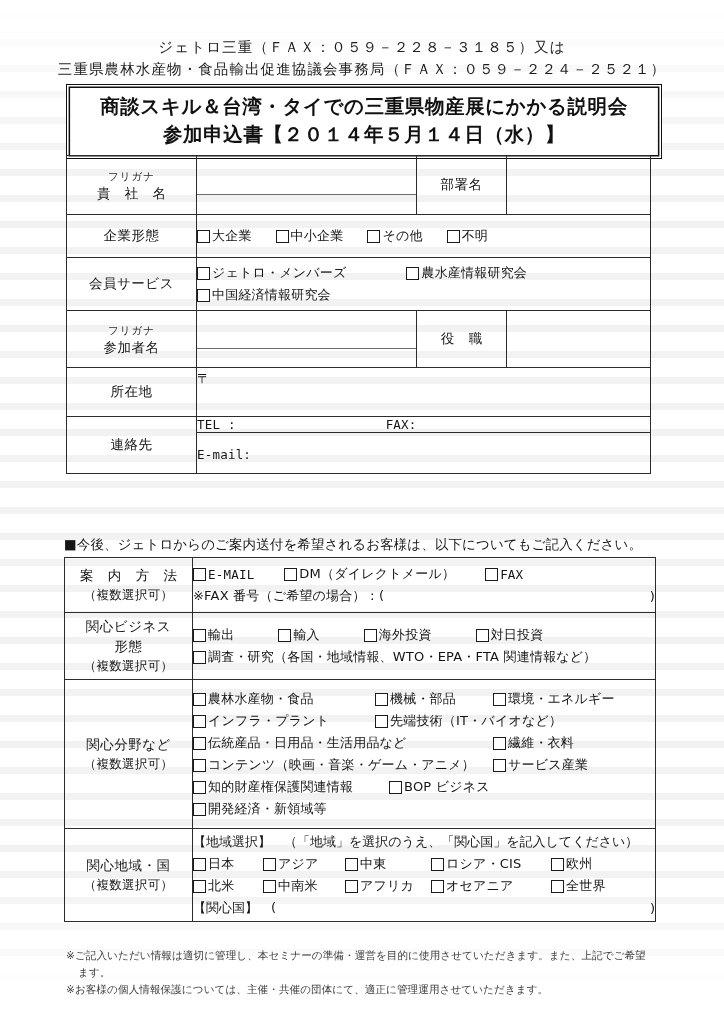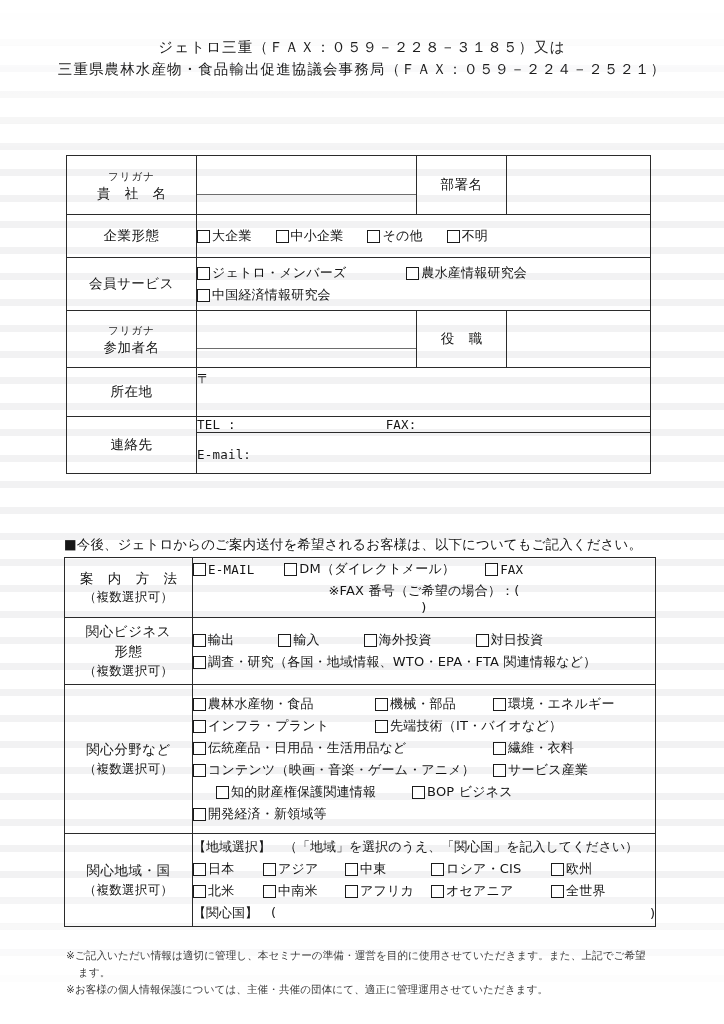--- a/index.html
+++ b/index.html
@@ -184,20 +184,24 @@
 
 <div class="scan-bleed"></div>
 
 <div class="page">
 
   <div class="fax-header">
     <div class="l1">ジェトロ三重（ＦＡＸ：０５９－２２８－３１８５）又は</div>
     <div class="l2">三重県農林水産物・食品輸出促進協議会事務局（ＦＡＸ：０５９－２２４－２５２１）</div>
   </div>
 
+  <div class="title-box">
+    <div class="title-line">商談スキル＆台湾・タイでの三重県物産展にかかる説明会</div>
+    <div class="title-line">参加申込書【２０１４年５月１４日（水）】</div>
+  </div>
 
   <table class="ftable" style="left:66px; top:155px; width:584px;">
     <colgroup>
       <col style="width:130px">
       <col style="width:220px">
       <col style="width:90px">
       <col style="width:144px">
     </colgroup>
     <tbody>
 
@@ -323,21 +327,21 @@
               </span>
             <span class="opt">
                 <span class="cb"></span>
                 <span>DM（ダイレクトメール）</span>
               </span>
             <span class="opt">
                 <span class="cb"></span>
                 <span class="mono">FAX</span>
               </span>
           </div>
-          <div class="optrow" style="justify-content:space-between;flex-direction:column;">
+          <div class="optrow" style="justify-content:space-between;">
             <span class="fax-paren">※FAX 番号（ご希望の場合）：(</span>
             <span class="fax-paren">)</span>
           </div>
         </td>
       </tr>
 
       <tr>
         <td class="lbl" style="height:66px;">
           <div>関心ビジネス</div>
           <div>形態</div>
@@ -415,21 +419,21 @@
             <span class="opt" style="width:300px;">
                 <span class="cb"></span>
                 <span>コンテンツ（映画・音楽・ゲーム・アニメ）</span>
               </span>
             <span class="opt">
                 <span class="cb"></span>
                 <span>サービス産業</span>
               </span>
           </div>
           <div class="optrow">
-            <span class="opt" style="width:196px;margin-left:23px;">
+            <span class="opt" style="width:196px;">
                 <span class="cb"></span>
                 <span>知的財産権保護関連情報</span>
               </span>
             <span class="opt">
                 <span class="cb"></span>
                 <span>BOP ビジネス</span>
               </span>
           </div>
           <div class="optrow">
             <span class="opt">

